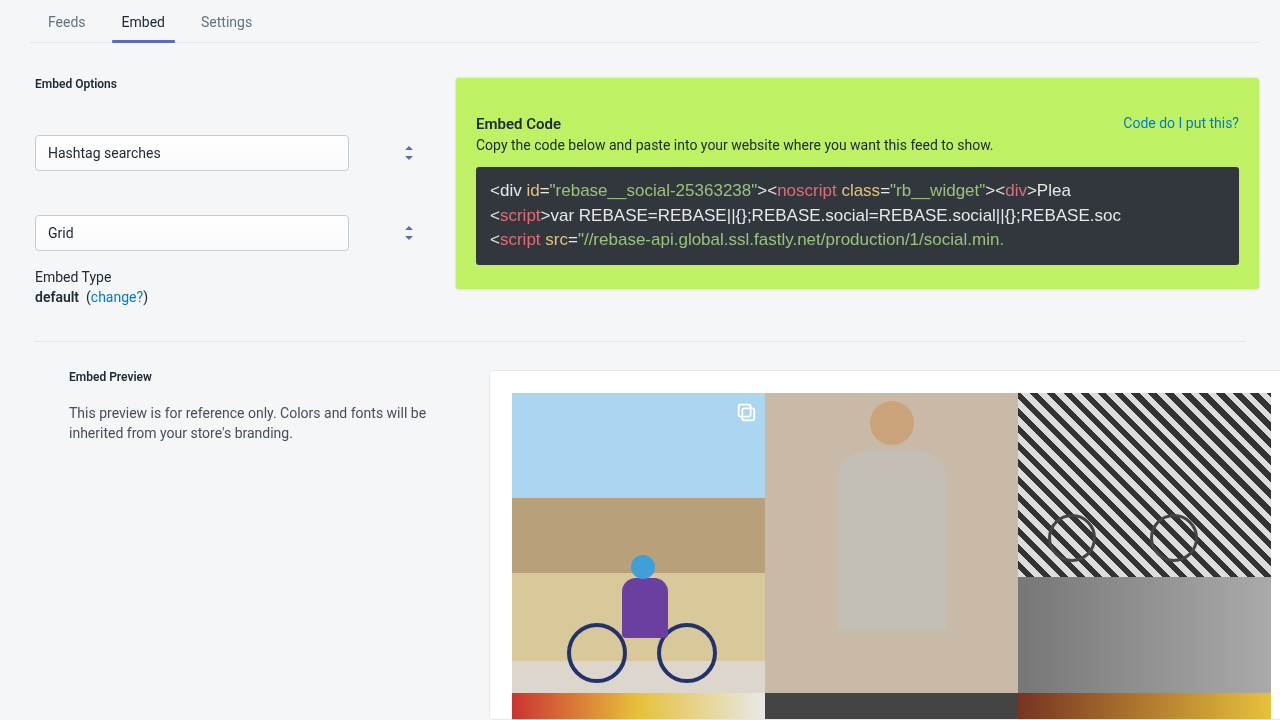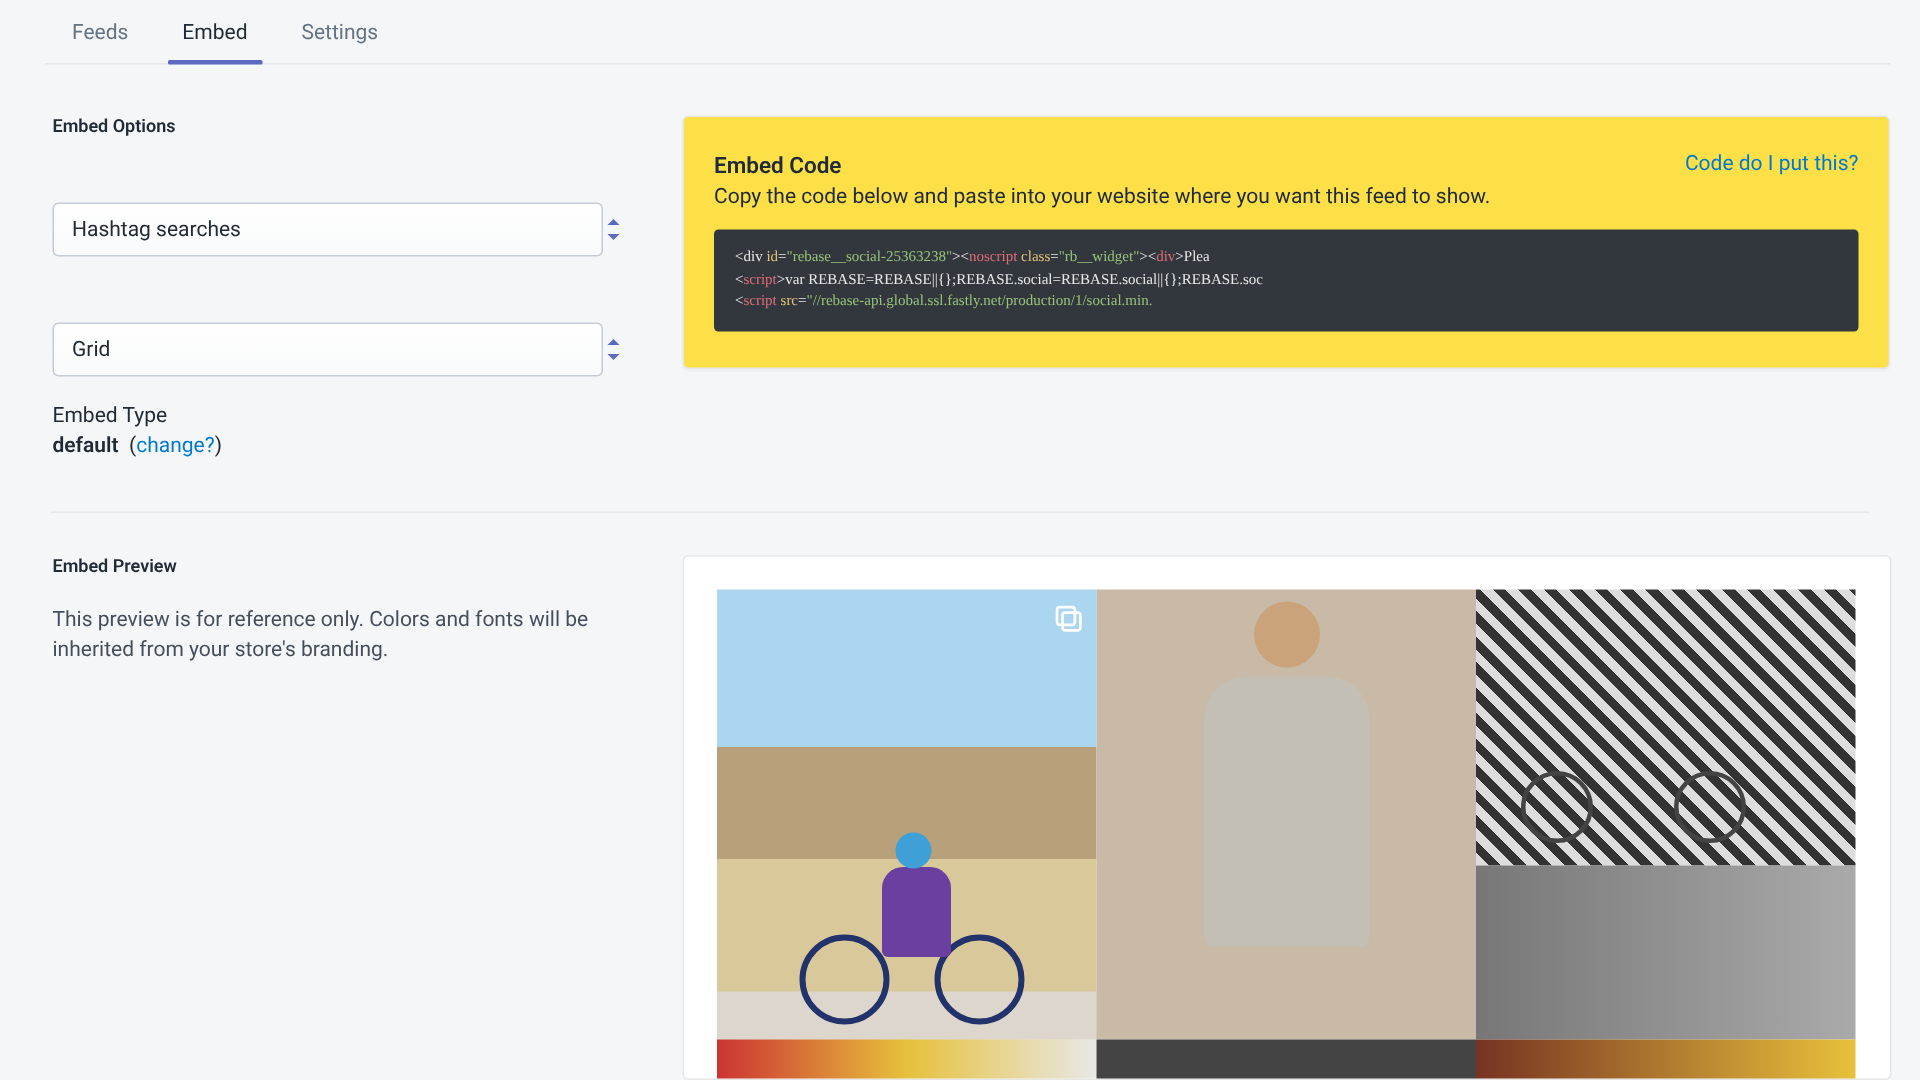--- a/index.html
+++ b/index.html
@@ -8,43 +8,43 @@
   .tabs { display: flex; border-bottom: 1px solid #e6e6e6; margin-left: 10px; }
   .tab { padding: 14px 18px 12px; font-size: 14px; color: #637381; cursor: pointer; position: relative; }
   .tab.active { color: #212b36; }
   .tab.active::after { content: ""; position: absolute; left: 8px; right: 8px; bottom: -1px; height: 3px; background: #5c6ac4; border-radius: 1px; }
   .content { display: flex; margin-top: 34px; margin-left: 15px; }
   .left { width: 420px; flex-shrink: 0; padding-right: 30px; }
   .right { flex: 1; }
   h2 { font-size: 12px; font-weight: 600; margin-bottom: 20px; }
   .field-label { font-size: 14px; color: #212b36; margin-bottom: 6px; display: flex; align-items: center; gap: 6px; }
   .select-wrap { position: relative; margin-bottom: 18px; }
-  .select { width: 367px; height: 36px; border: 1px solid #c4cdd5; border-radius: 4px; background: linear-gradient(#fff,#f9fafb); padding: 0 12px; font-size: 14px; color: #212b36; display: flex; align-items: center; cursor: pointer; margin-top: 44px; }
+  .select { width: 314px; height: 36px; border: 1px solid #c4cdd5; border-radius: 4px; background: linear-gradient(#fff,#f9fafb); padding: 0 12px; font-size: 14px; color: #212b36; display: flex; align-items: center; cursor: pointer; margin-top: 44px; }
   .select-arrows { position: absolute; right: 12px; top: 50%; transform: translateY(-50%); width: 8px; height: 14px; }
   .select-arrows::before, .select-arrows::after { content: ""; position: absolute; left: 0; right: 0; width: 0; height: 0; border-left: 4px solid transparent; border-right: 4px solid transparent; }
   .select-arrows::before { top: 0; border-bottom: 4px solid #5c6ac4; }
   .select-arrows::after { bottom: 0; border-top: 4px solid #5c6ac4; }
   .info-icon svg { display: block; }
   .embed-type { font-size: 14px; margin-top: 4px; }
   .embed-type .lbl { display: block; margin-bottom: 4px; }
   .embed-type strong { font-weight: 600; }
   .change-link { color: #007ace; cursor: pointer; }
-  .card { background: #fde047; border: 1px solid #e6e6e6; border-radius: 4px; box-shadow: 0 1px 2px rgba(0,0,0,0.04); padding: 23px 20px 24px; }
+  .card { background: #bef264; border: 1px solid #e6e6e6; border-radius: 4px; box-shadow: 0 1px 2px rgba(0,0,0,0.04); padding: 37px 20px 24px; }
   .card-h { display: flex; justify-content: space-between; align-items: flex-start; }
   .card-h h3 { font-size: 15px; font-weight: 600; margin-bottom: 4px; }
   .help-link { color: #007ace; font-size: 14px; cursor: pointer; }
   .card-sub { font-size: 14px; color: #212b36; margin-bottom: 14px; }
-  .code { background: #31373d; color: #fff; border-radius: 3px; padding: 12px 14px; font-family: Liberation Serif, serif; font-size: 10px; line-height: 1.45; white-space: nowrap; overflow: hidden; }
+  .code { background: #31373d; color: #fff; border-radius: 3px; padding: 12px 14px; font-family: Liberation Sans, sans-serif; font-size: 17px; line-height: 1.45; white-space: nowrap; overflow: hidden; }
   .t-red    { color: #e06c75; }
   .t-yellow { color: #e5c07b; }
   .t-green  { color: #98c379; }
   .t-white  { color: #e8e8e8; }
   .divider { height: 1px; background: #e6e6e6; margin: 36px 14px 28px; }
   .preview-row { display: flex; margin-left: 15px; }
-  .preview-left { width: 420px; flex-shrink: 0; padding-right: 30px; }
+  .preview-left { width: 420px; flex-shrink: 0; padding-right: 30px; margin-left: 34px; }
   .preview-left p { font-size: 14px; color: #454f5b; line-height: 1.4; }
   .preview-right { flex: 1; }
   .preview-card { background: #fff; border: 1px solid #e6e6e6; border-radius: 4px; padding: 22px 22px 0; height: 350px; overflow: hidden; }
   .grid { display: flex; flex-wrap: wrap; width: 760px; }
   .cell { position: relative; }
   .cell.big { width: 253px; height: 300px; }
   .cell.sm  { width: 253px; height: 184px; }
   .cell.row2 { height: 40px; }
   .copy-icon { position: absolute; top: 8px; right: 8px; width: 22px; height: 22px; }
   

